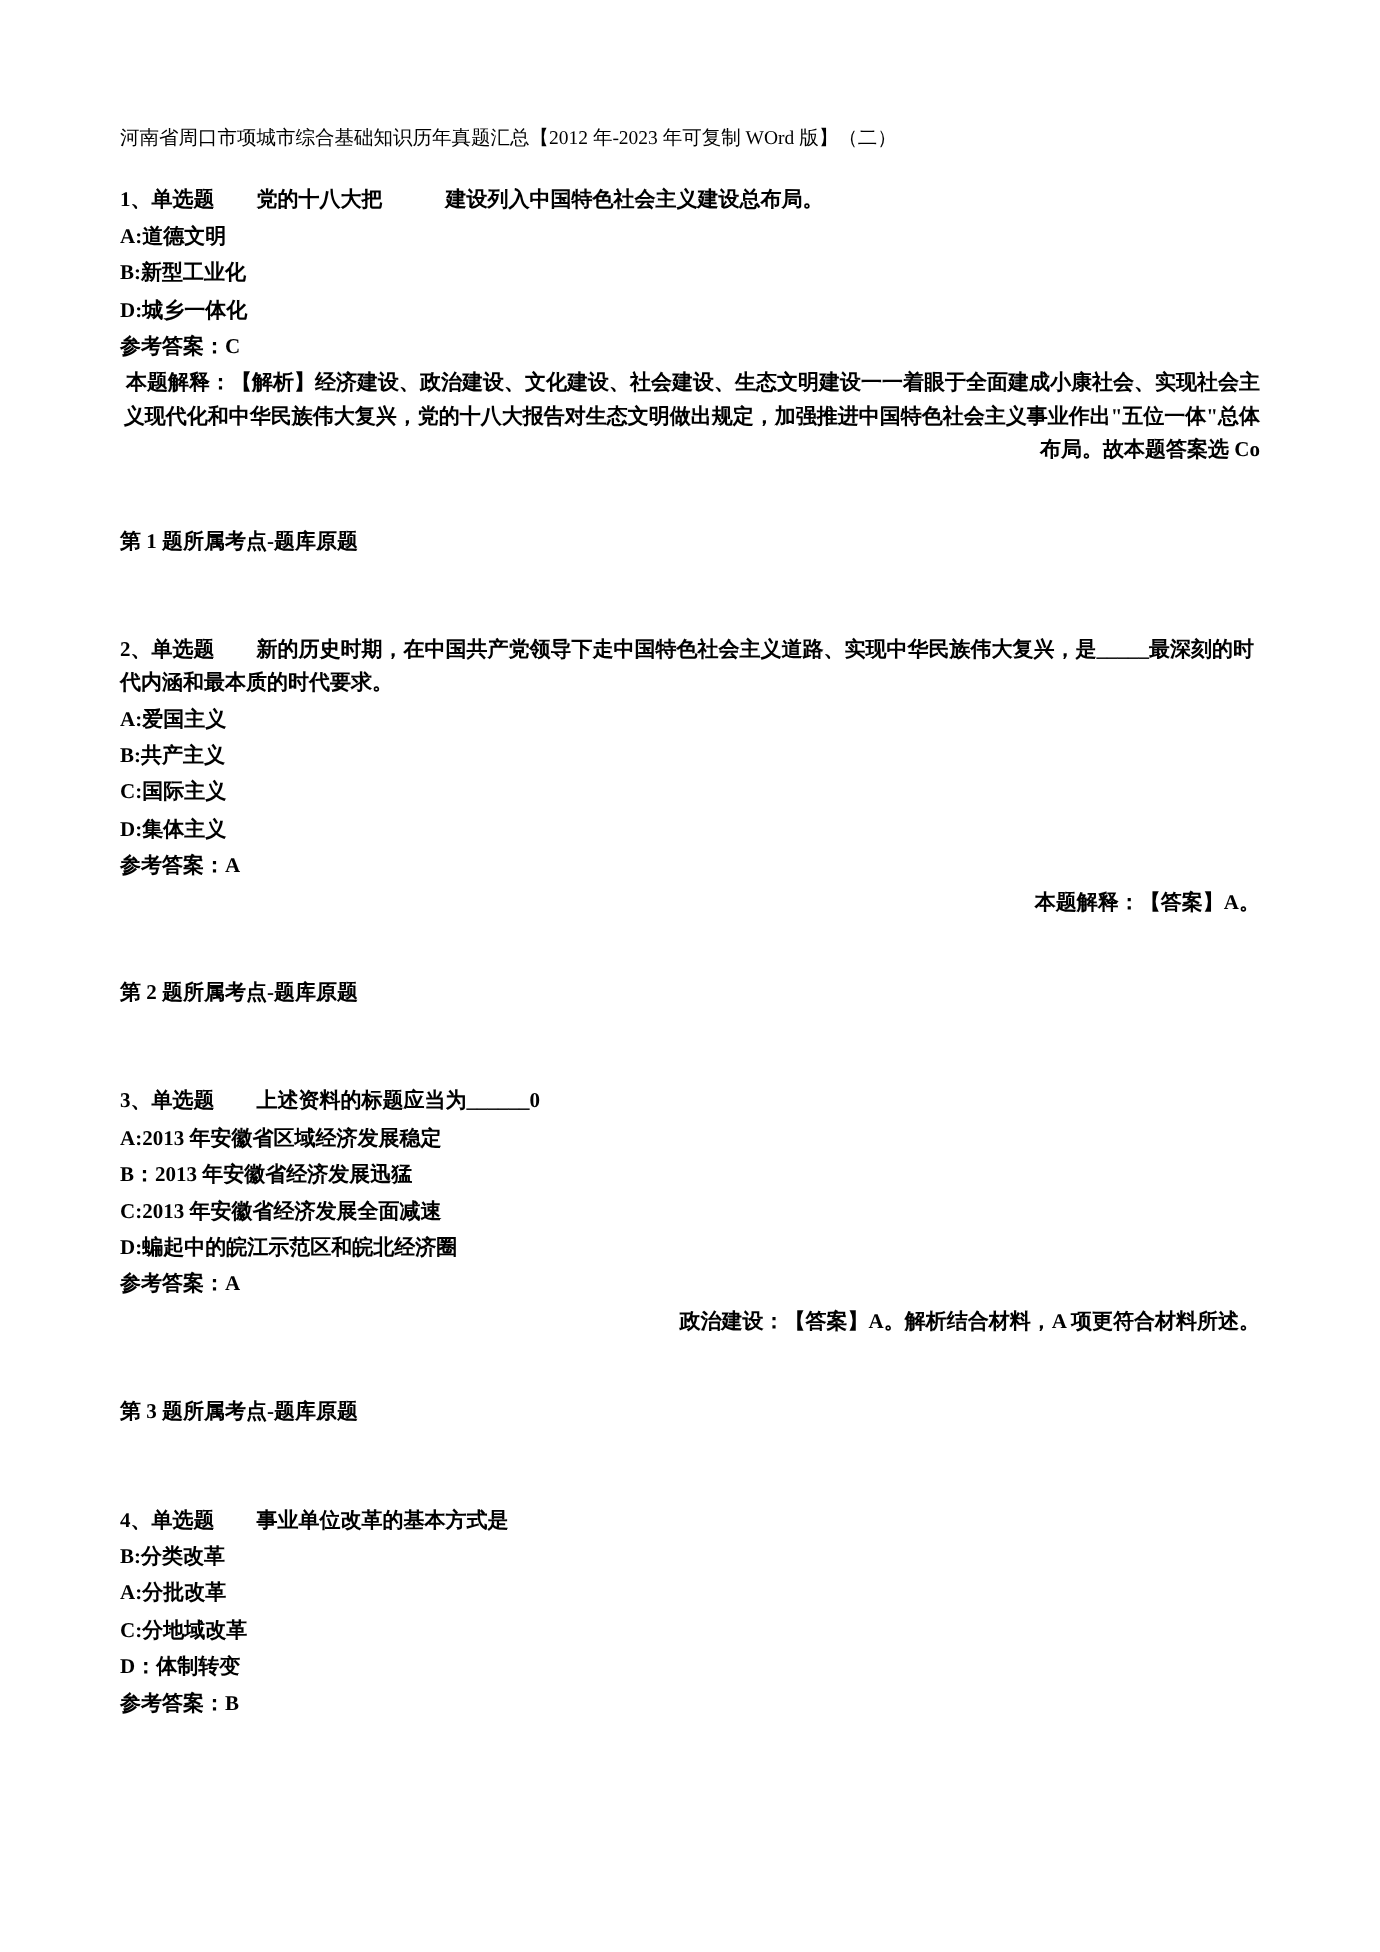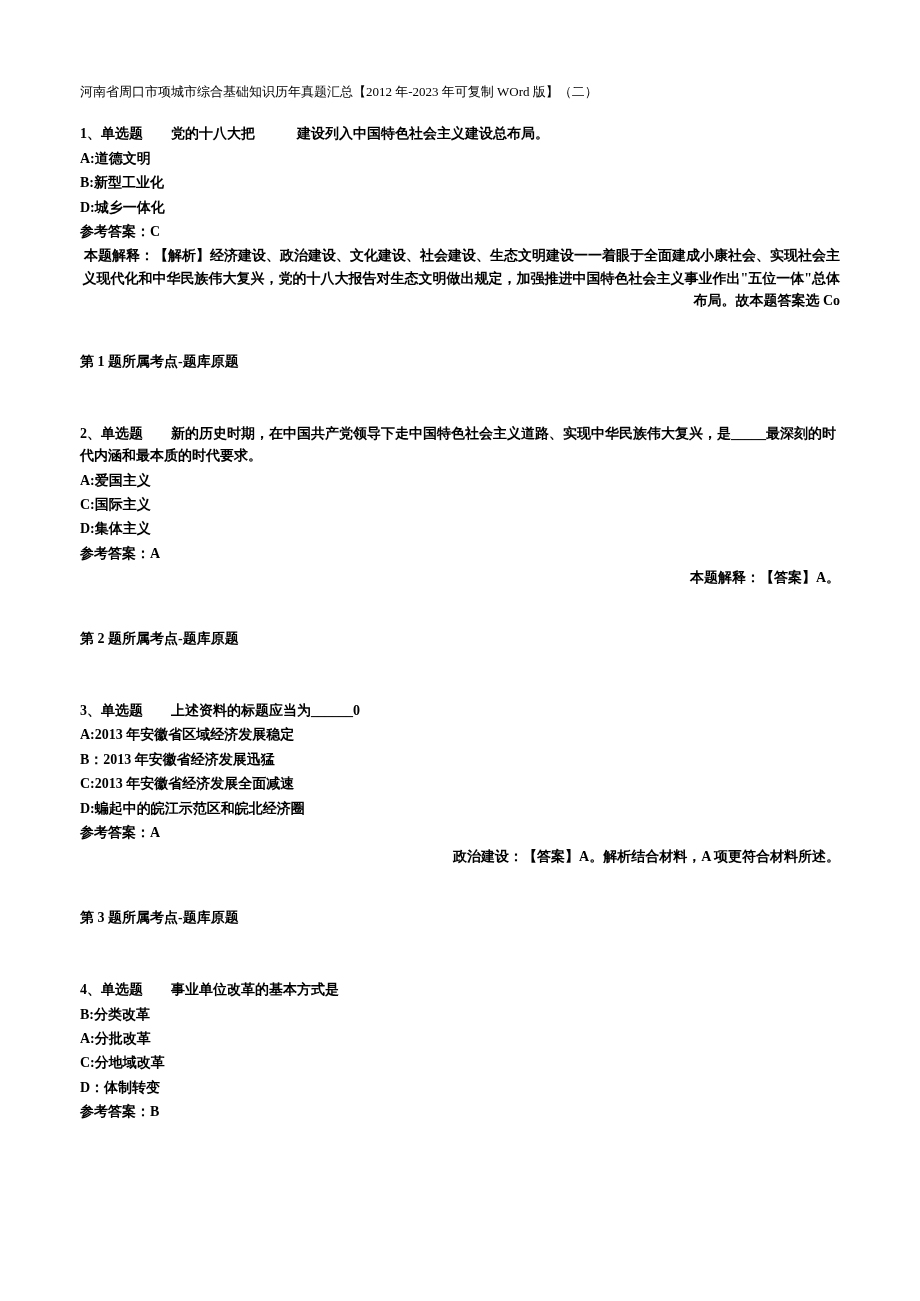--- a/index.html
+++ b/index.html
@@ -55,20 +55,21 @@
   <div class="option">B:新型工业化</div>
   <div class="option">D:城乡一体化</div>
   <div class="answer">参考答案：C</div>
   <div class="explanation">本题解释：【解析】经济建设、政治建设、文化建设、社会建设、生态文明建设一一着眼于全面建成小康社会、实现社会主义现代化和中华民族伟大复兴，党的十八大报告对生态文明做出规定，加强推进中国特色社会主义事业作出"五位一体"总体布局。故本题答案选 Co</div>
   <div class="topic-ref">第 1 题所属考点-题库原题</div>
 </div>
 
 <div class="question-block">
   <div class="question-text">2、单选题　　新的历史时期，在中国共产党领导下走中国特色社会主义道路、实现中华民族伟大复兴，是_____最深刻的时代内涵和最本质的时代要求。</div>
   <div class="option">A:爱国主义</div>
+  <div class="option">B:共产主义</div>
   <div class="option">C:国际主义</div>
   <div class="option">D:集体主义</div>
   <div class="answer">参考答案：A</div>
   <div class="explanation">本题解释：【答案】A。</div>
   <div class="topic-ref">第 2 题所属考点-题库原题</div>
 </div>
 
 <div class="question-block">
   <div class="question-text">3、单选题　　上述资料的标题应当为______0</div>
   <div class="option">A:2013 年安徽省区域经济发展稳定</div>

